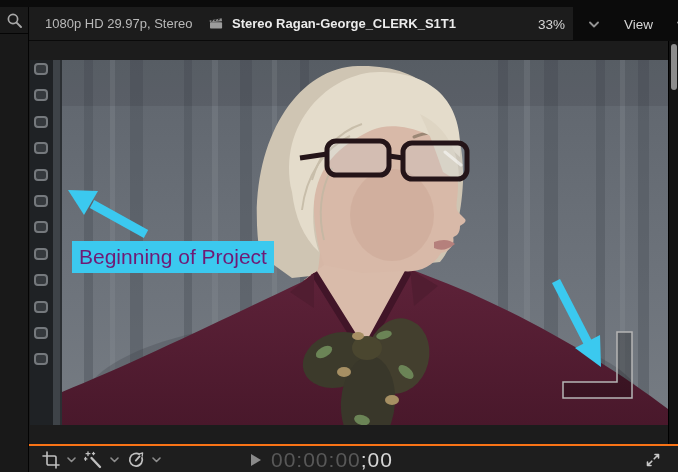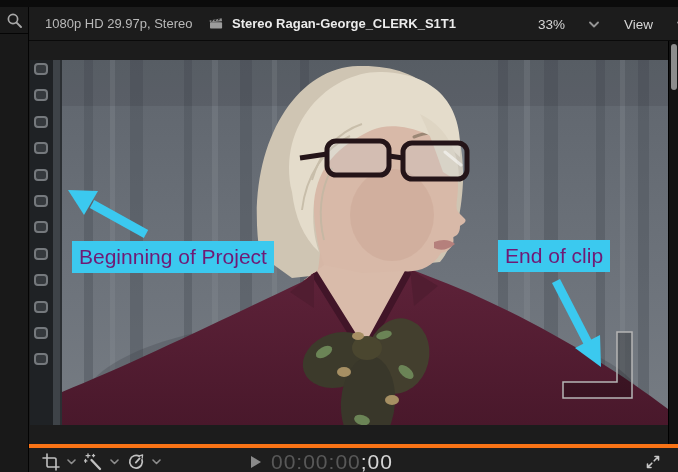--- a/index.html
+++ b/index.html
@@ -1,21 +1,21 @@
 <!DOCTYPE html>
 <html style="--cyan: #3BC9EF;"><head>
 <meta charset="utf-8">
 <style>
   :root { --cyan:#3BC9EF; }
   * { margin:0; padding:0; box-sizing:border-box; }
   body { background:#000; font-family:"Liberation Sans", sans-serif; }
   .app { position:relative; width:678px; height:472px; background:#0b0b0b; overflow:hidden; }
 
   
-  .topbar { position:absolute; left:0; top:7px; width:678px; height:34px;
+  .topbar { position:absolute; left:0; top:7px; width:573px; height:34px;
             background:#1c1c1c; border-bottom:1px solid #0a0a0a; z-index:3; }
   .topbar .txt { position:absolute; top:0; height:34px; line-height:34px; font-size:13px; white-space:nowrap; }
   .format-info { left:45px; color:#b9b9b9; }
   .clip-title  { left:232px; color:#ececec; font-weight:bold; }
   .clapper { position:absolute; left:208px; top:10px; }
   .dropdown { position:absolute; top:0; height:34px; display:flex; align-items:center; gap:24px; cursor:default; }
   .dropdown .lbl { color:#d6d6d6; font-size:13.5px; }
   .zoom-dd { left:538px; }
   .view-dd { left:624px; }
 
@@ -41,21 +41,21 @@
 
   
   .anno-overlay { position:absolute; left:0; top:0; width:678px; height:472px; z-index:5; pointer-events:none; }
   .cyan-label { position:absolute; background:var(--cyan); color:#701a75; font-size:21px;
                 line-height:1.25; padding:3px 7px; white-space:nowrap; z-index:6; }
   .label-beginning { left:72px; top:241px; }
   .label-end { left:498px; top:240px; }
 
   
   .bottombar { position:absolute; left:0; top:444px; width:678px; height:28px;
-               background:#1e1e1e; border-top:4px solid #f97316; z-index:3; }
+               background:#1e1e1e; border-top:2px solid #f97316; z-index:3; }
   .tool-group { position:absolute; top:0; height:28px; display:flex; align-items:center; gap:7px; }
   .tg-crop { left:42px; } .tg-wand { left:84px; } .tg-retime { left:127px; }
   .play-btn { position:absolute; left:250px; top:7px; }
   .timecode { position:absolute; left:271px; top:0; height:28px; line-height:28px;
               font-size:21px; letter-spacing:1px; white-space:nowrap; }
   .tc-dim { color:#585858; } .tc-bright { color:#d6d6d6; }
   .expand-btn { position:absolute; left:645px; top:6px; }
 
   svg.icon { display:block; }
 </style>
@@ -217,21 +217,20 @@
       <polygon points="68,190 98,191 84,215" fill="var(--cyan)"></polygon>
     </g>
     <g>
       <line x1="556" y1="281" x2="589" y2="345" stroke="var(--cyan)" stroke-width="9"></line>
       <polygon points="601,367 575,348 600,335" fill="var(--cyan)"></polygon>
     </g>
     <path d="M563 382 H617 V332 H632 V398 H563 Z" fill="rgba(0,0,0,0.25)" stroke="#b5b5b5" stroke-width="1.5"></path>
   </svg>
 
   <div class="cyan-label label-beginning">Beginning of Project</div>
-  <div class="cyan-label label-end">End of clip</div>
 
   <div class="bottombar">
 
     <div class="tool-group tg-crop">
       <span>
         <svg class="icon" width="18" height="18" viewBox="0 0 18 18" fill="none" stroke="#c0c0c0" stroke-width="1.6" stroke-linecap="round">
           <path d="M5 1 v11.5 a1.5 1.5 0 0 0 1.5 1.5 H17"></path>
           <path d="M1 5 h11.5 a1.5 1.5 0 0 1 1.5 1.5 V17"></path>
         </svg>
       </span>

